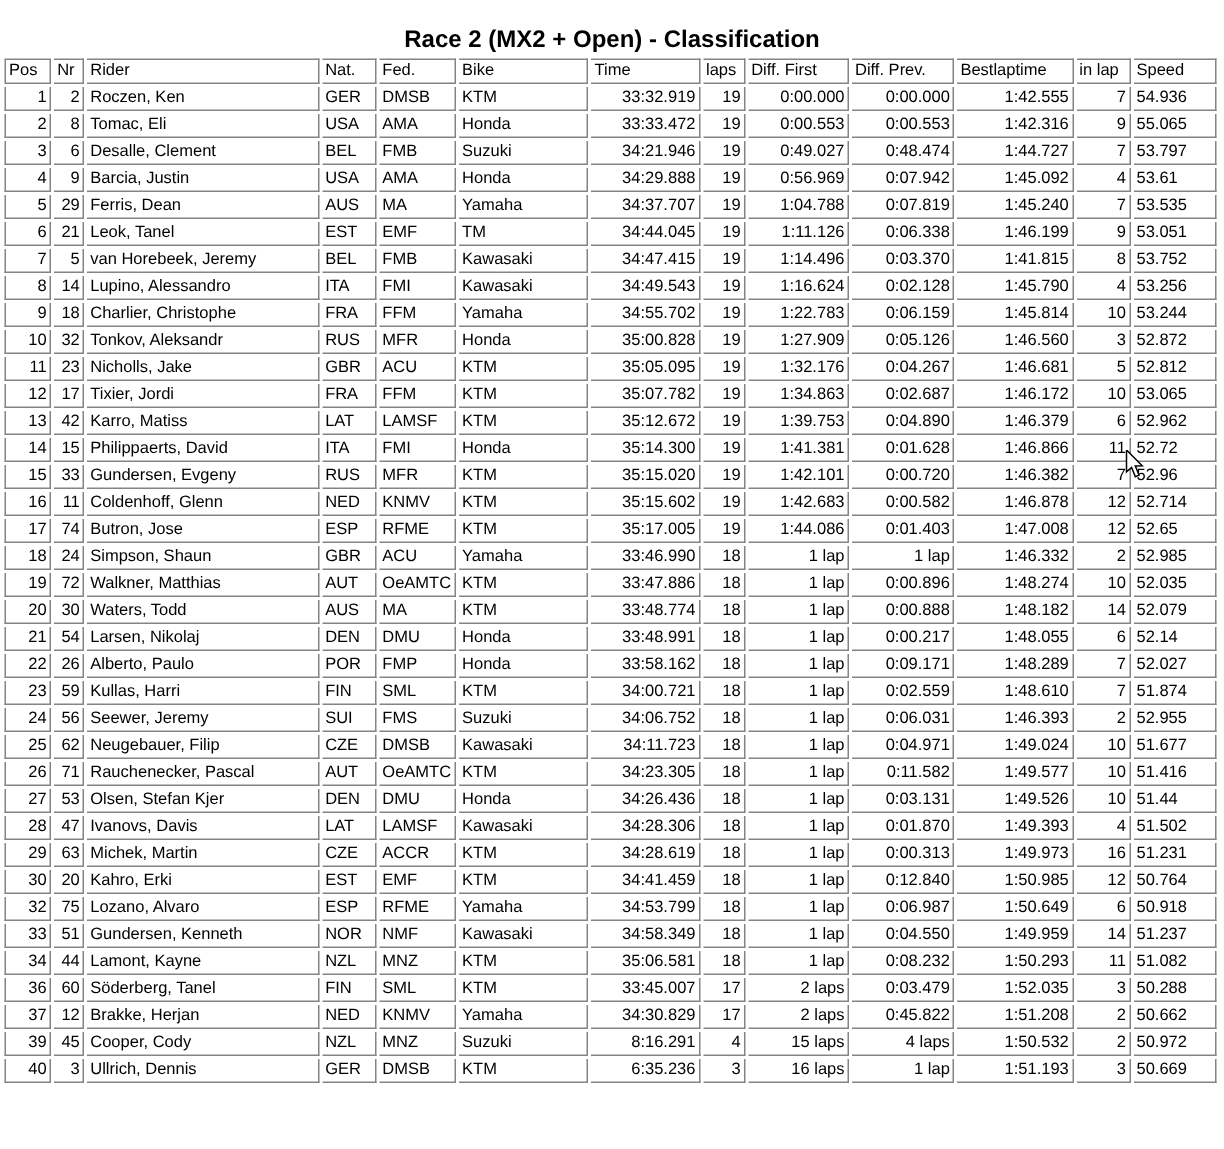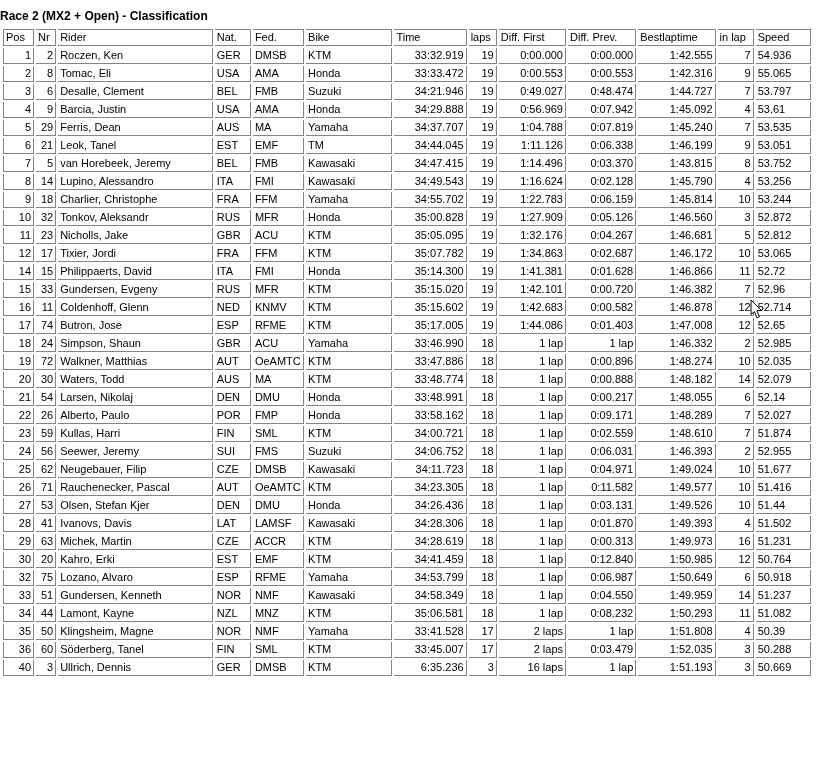--- a/index.html
+++ b/index.html
@@ -9,24 +9,24 @@
     font-family: "Liberation Sans", sans-serif;
     color: #000000;
   }
   body {
     width: 816px;
     height: 766px;
     position: relative;
     overflow: hidden;
   }
   .title {
-    text-align: left;
+    text-align: center;
     font-weight: bold;
-    font-size: 12px;
-    padding-top: 6px;
+    font-size: 16px;
+    padding-top: 16px;
     height: 21px;
     line-height: 21px;
   }
   table.classification {
     border-collapse: separate;
     border-spacing: 2px;
     table-layout: fixed;
     width: 812px;
     margin-left: 1px;
     font-size: 11px;
@@ -197,21 +197,21 @@
         <td class="r">7</td>
         <td class="r">5</td>
         <td class="l"><a class="rider-link">van Horebeek, Jeremy</a></td>
         <td class="l">BEL</td>
         <td class="l">FMB</td>
         <td class="l">Kawasaki</td>
         <td class="r">34:47.415</td>
         <td class="r">19</td>
         <td class="r">1:14.496</td>
         <td class="r">0:03.370</td>
-        <td class="r">1:43.815</td>
+        <td class="r">1:41.815</td>
         <td class="r">8</td>
         <td class="l">53.752</td>
       </tr>
       <tr>
         <td class="r">8</td>
         <td class="r">14</td>
         <td class="l"><a class="rider-link">Lupino, Alessandro</a></td>
         <td class="l">ITA</td>
         <td class="l">FMI</td>
         <td class="l">Kawasaki</td>
@@ -277,20 +277,35 @@
         <td class="l">KTM</td>
         <td class="r">35:07.782</td>
         <td class="r">19</td>
         <td class="r">1:34.863</td>
         <td class="r">0:02.687</td>
         <td class="r">1:46.172</td>
         <td class="r">10</td>
         <td class="l">53.065</td>
       </tr>
       <tr>
+        <td class="r">13</td>
+        <td class="r">42</td>
+        <td class="l"><a class="rider-link">Karro, Matiss</a></td>
+        <td class="l">LAT</td>
+        <td class="l">LAMSF</td>
+        <td class="l">KTM</td>
+        <td class="r">35:12.672</td>
+        <td class="r">19</td>
+        <td class="r">1:39.753</td>
+        <td class="r">0:04.890</td>
+        <td class="r">1:46.379</td>
+        <td class="r">6</td>
+        <td class="l">52.962</td>
+      </tr>
+      <tr>
         <td class="r">14</td>
         <td class="r">15</td>
         <td class="l"><a class="rider-link">Philippaerts, David</a></td>
         <td class="l">ITA</td>
         <td class="l">FMI</td>
         <td class="l">Honda</td>
         <td class="r">35:14.300</td>
         <td class="r">19</td>
         <td class="r">1:41.381</td>
         <td class="r">0:01.628</td>
@@ -488,21 +503,21 @@
         <td class="r">34:26.436</td>
         <td class="r">18</td>
         <td class="r">1 lap</td>
         <td class="r">0:03.131</td>
         <td class="r">1:49.526</td>
         <td class="r">10</td>
         <td class="l">51.44</td>
       </tr>
       <tr>
         <td class="r">28</td>
-        <td class="r">41</td>
+        <td class="r">47</td>
         <td class="l"><a class="rider-link">Ivanovs, Davis</a></td>
         <td class="l">LAT</td>
         <td class="l">LAMSF</td>
         <td class="l">Kawasaki</td>
         <td class="r">34:28.306</td>
         <td class="r">18</td>
         <td class="r">1 lap</td>
         <td class="r">0:01.870</td>
         <td class="r">1:49.393</td>
         <td class="r">4</td>
@@ -577,48 +592,63 @@
         <td class="l">KTM</td>
         <td class="r">35:06.581</td>
         <td class="r">18</td>
         <td class="r">1 lap</td>
         <td class="r">0:08.232</td>
         <td class="r">1:50.293</td>
         <td class="r">11</td>
         <td class="l">51.082</td>
       </tr>
       <tr>
-        <td class="r">35</td>
-        <td class="r">50</td>
-        <td class="l"><a class="rider-link">Klingsheim, Magne</a></td>
-        <td class="l">NOR</td>
-        <td class="l">NMF</td>
-        <td class="l">Yamaha</td>
-        <td class="r">33:41.528</td>
-        <td class="r">17</td>
-        <td class="r">2 laps</td>
-        <td class="r">1 lap</td>
-        <td class="r">1:51.808</td>
-        <td class="r">4</td>
-        <td class="l">50.39</td>
-      </tr>
-      <tr>
         <td class="r">36</td>
         <td class="r">60</td>
         <td class="l"><a class="rider-link">Söderberg, Tanel</a></td>
         <td class="l">FIN</td>
         <td class="l">SML</td>
         <td class="l">KTM</td>
         <td class="r">33:45.007</td>
         <td class="r">17</td>
         <td class="r">2 laps</td>
         <td class="r">0:03.479</td>
         <td class="r">1:52.035</td>
         <td class="r">3</td>
         <td class="l">50.288</td>
+      </tr>
+      <tr>
+        <td class="r">37</td>
+        <td class="r">12</td>
+        <td class="l"><a class="rider-link">Brakke, Herjan</a></td>
+        <td class="l">NED</td>
+        <td class="l">KNMV</td>
+        <td class="l">Yamaha</td>
+        <td class="r">34:30.829</td>
+        <td class="r">17</td>
+        <td class="r">2 laps</td>
+        <td class="r">0:45.822</td>
+        <td class="r">1:51.208</td>
+        <td class="r">2</td>
+        <td class="l">50.662</td>
+      </tr>
+      <tr>
+        <td class="r">39</td>
+        <td class="r">45</td>
+        <td class="l"><a class="rider-link">Cooper, Cody</a></td>
+        <td class="l">NZL</td>
+        <td class="l">MNZ</td>
+        <td class="l">Suzuki</td>
+        <td class="r">8:16.291</td>
+        <td class="r">4</td>
+        <td class="r">15 laps</td>
+        <td class="r">4 laps</td>
+        <td class="r">1:50.532</td>
+        <td class="r">2</td>
+        <td class="l">50.972</td>
       </tr>
       <tr>
         <td class="r">40</td>
         <td class="r">3</td>
         <td class="l"><a class="rider-link">Ullrich, Dennis</a></td>
         <td class="l">GER</td>
         <td class="l">DMSB</td>
         <td class="l">KTM</td>
         <td class="r">6:35.236</td>
         <td class="r">3</td>

